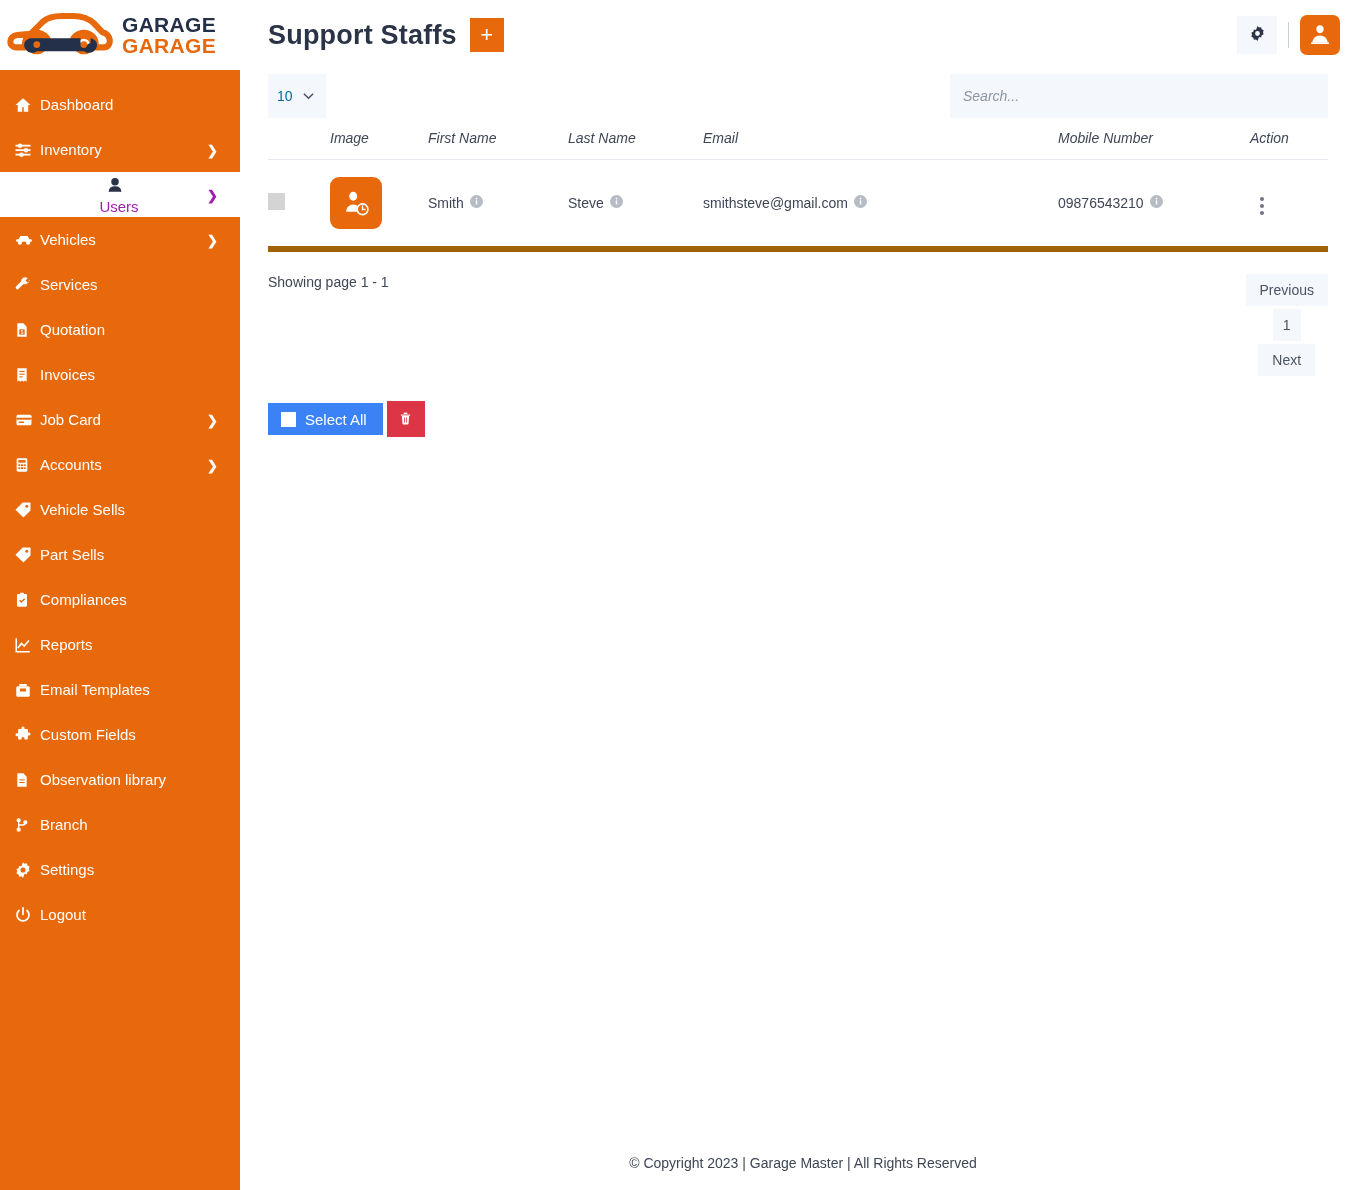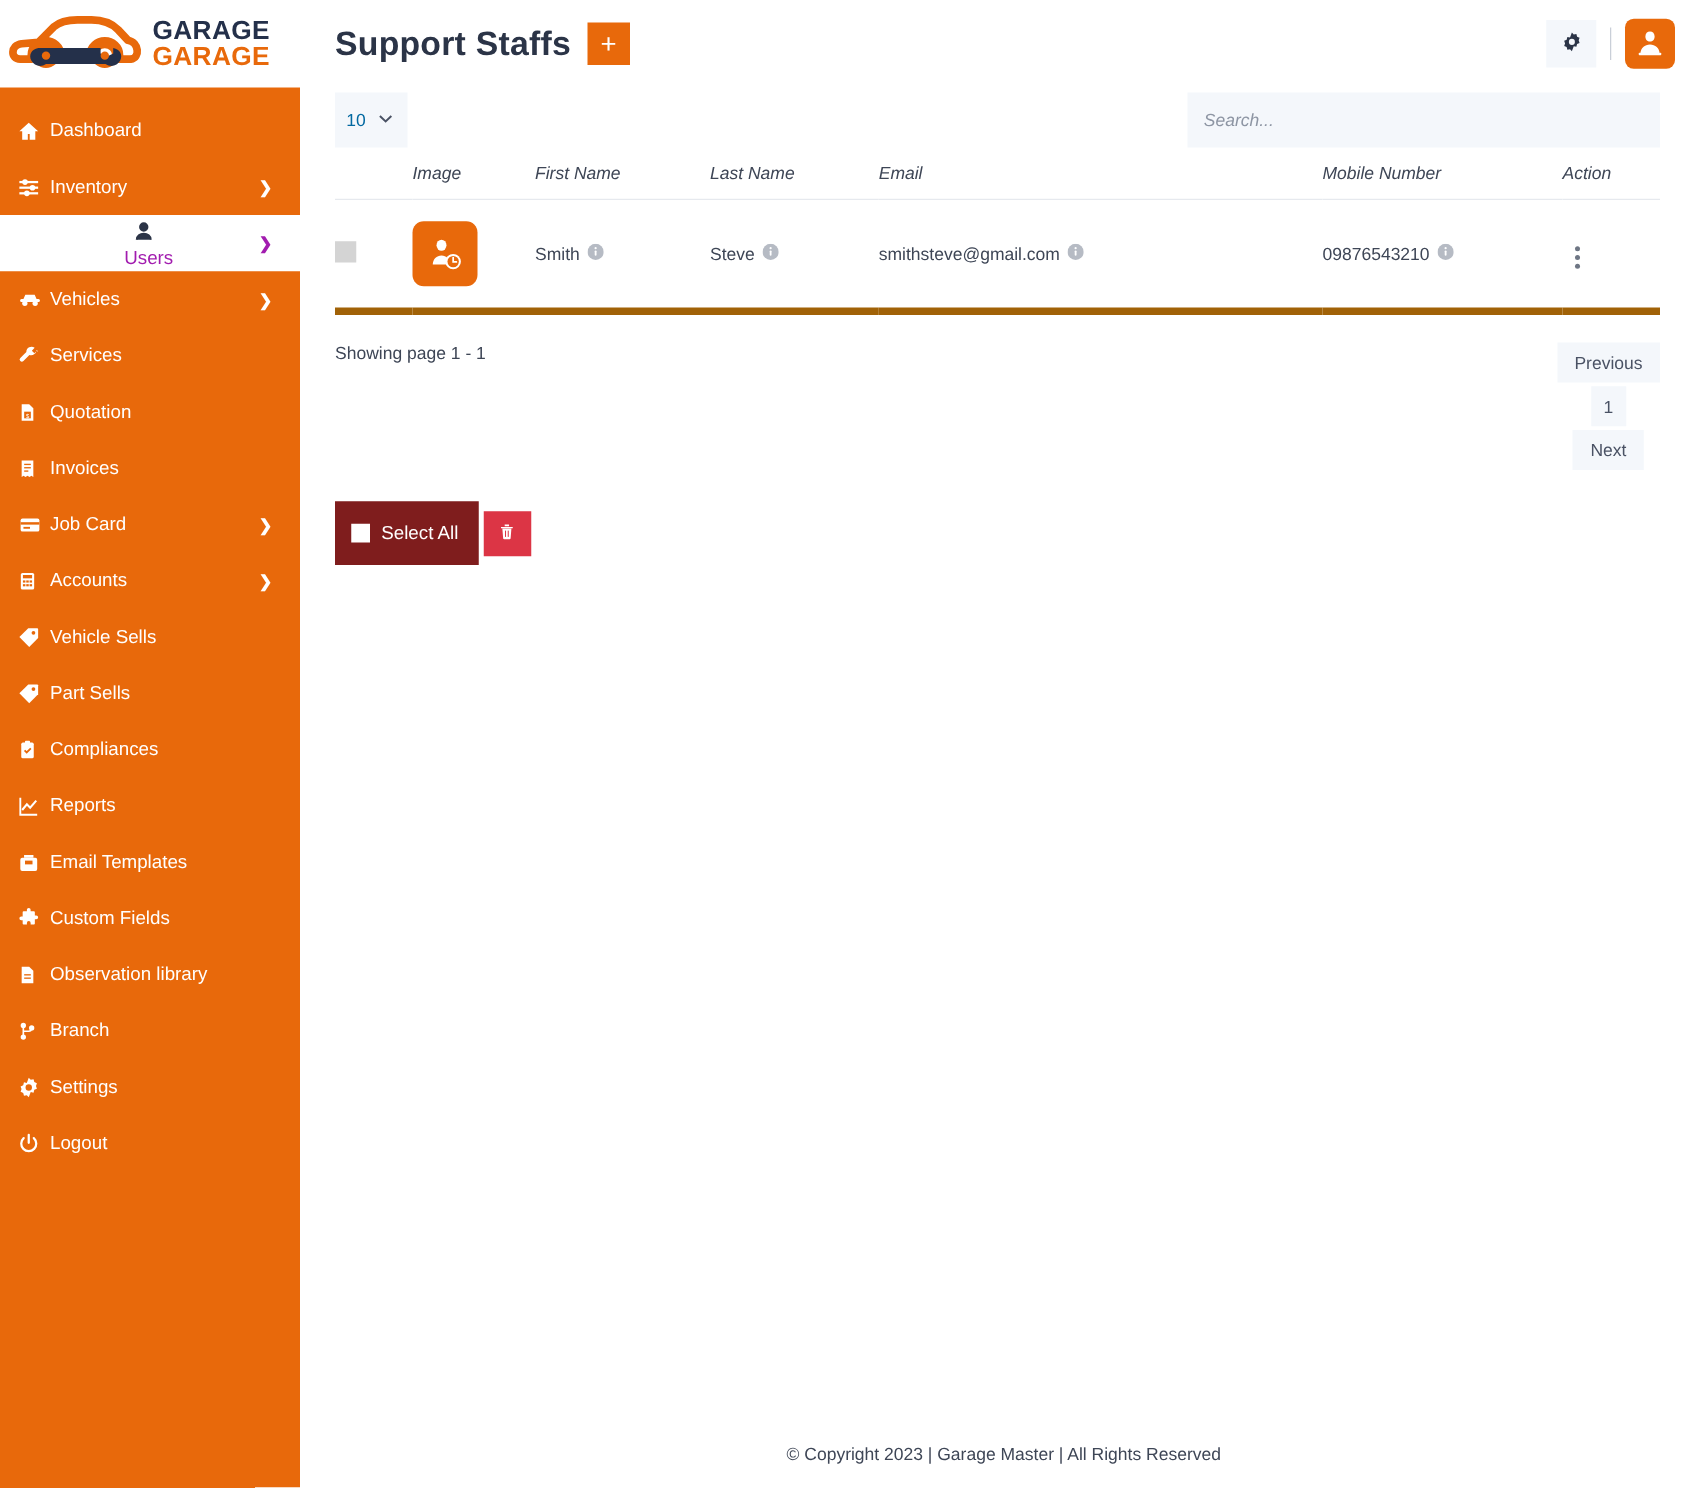--- a/index.html
+++ b/index.html
@@ -216,23 +216,23 @@
     font-family: "Liberation Sans", sans-serif;
   }
   .pg-num { padding: 0 10px; }
 
   
   .bulkrow {
     display: flex; align-items: center; gap: 4px;
     padding: 25px 0 0 28px;
   }
   .select-all {
-    background: #7f1d1d;
-    border: none;
-    height: 51px;
+    background: #3b82f6;
+    border: none;
+    height: 32px;
     padding: 0 16px 0 13px;
     color: #fff;
     font-size: 15px;
     display: flex; align-items: center; gap: 9px;
     cursor: pointer;
     font-family: "Liberation Sans", sans-serif;
   }
   .select-all .box {
     width: 15px; height: 15px; background: #fff;
     display: inline-block;

